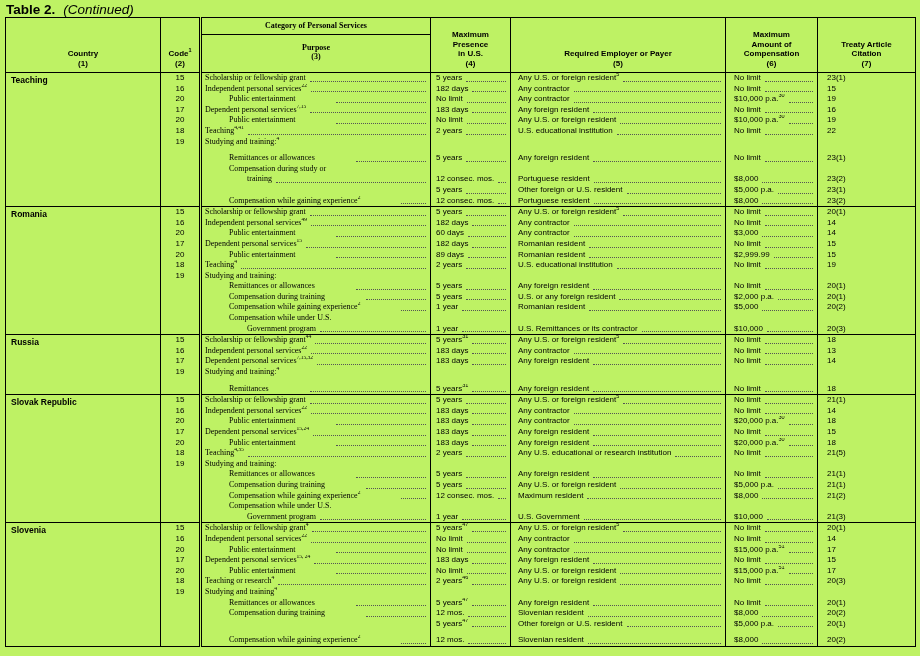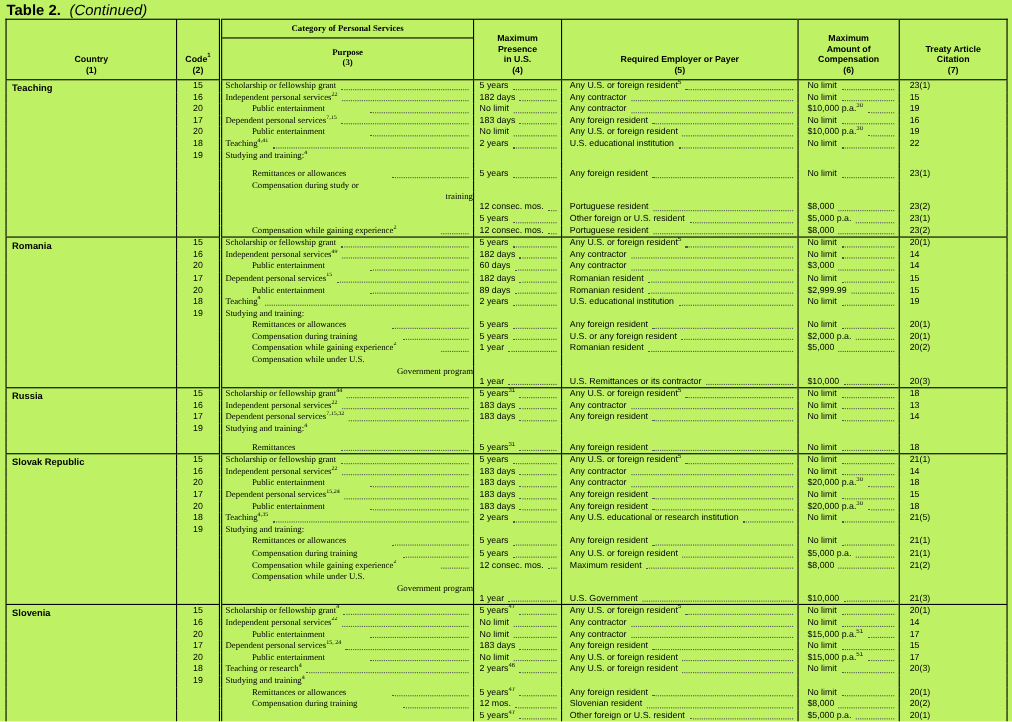--- a/index.html
+++ b/index.html
@@ -22,21 +22,21 @@
   td.purpose, th.purpose-th{border-left:3px double #000;font-family:Liberation Serif, serif;}
   td.code{text-align:center;}
   td.citation{padding-left:9px;}
   tr.spacer td{height:6px;}
   .cf{display:flex;align-items:flex-end;}
   .txt{white-space:pre;}
   sup{font-size:5.5px;line-height:0;vertical-align:4px;}
   .leader{flex:1 1 6px;border-bottom:1px dotted #555;margin:0 4px 2px 4px;height:0;}
   .ind0 .cf{padding-left:3px;}
   .ind1 .cf{padding-left:27px;gap:37px;}
-  .ind2 .cf{padding-left:45px;flex-direction:column;}
+  .ind2 .cf{padding-left:45px;}
   td.presence .cf{padding-left:5px;}
   td.payer .cf{padding-left:7px;}
   td.amount .cf{padding-left:8px;}
 </style>
 </head>
 <body>
 
 <div class="page">
   <div class="title">
     <span class="t-main">Table 2.</span><span class="t-cont">(Continued)</span>

